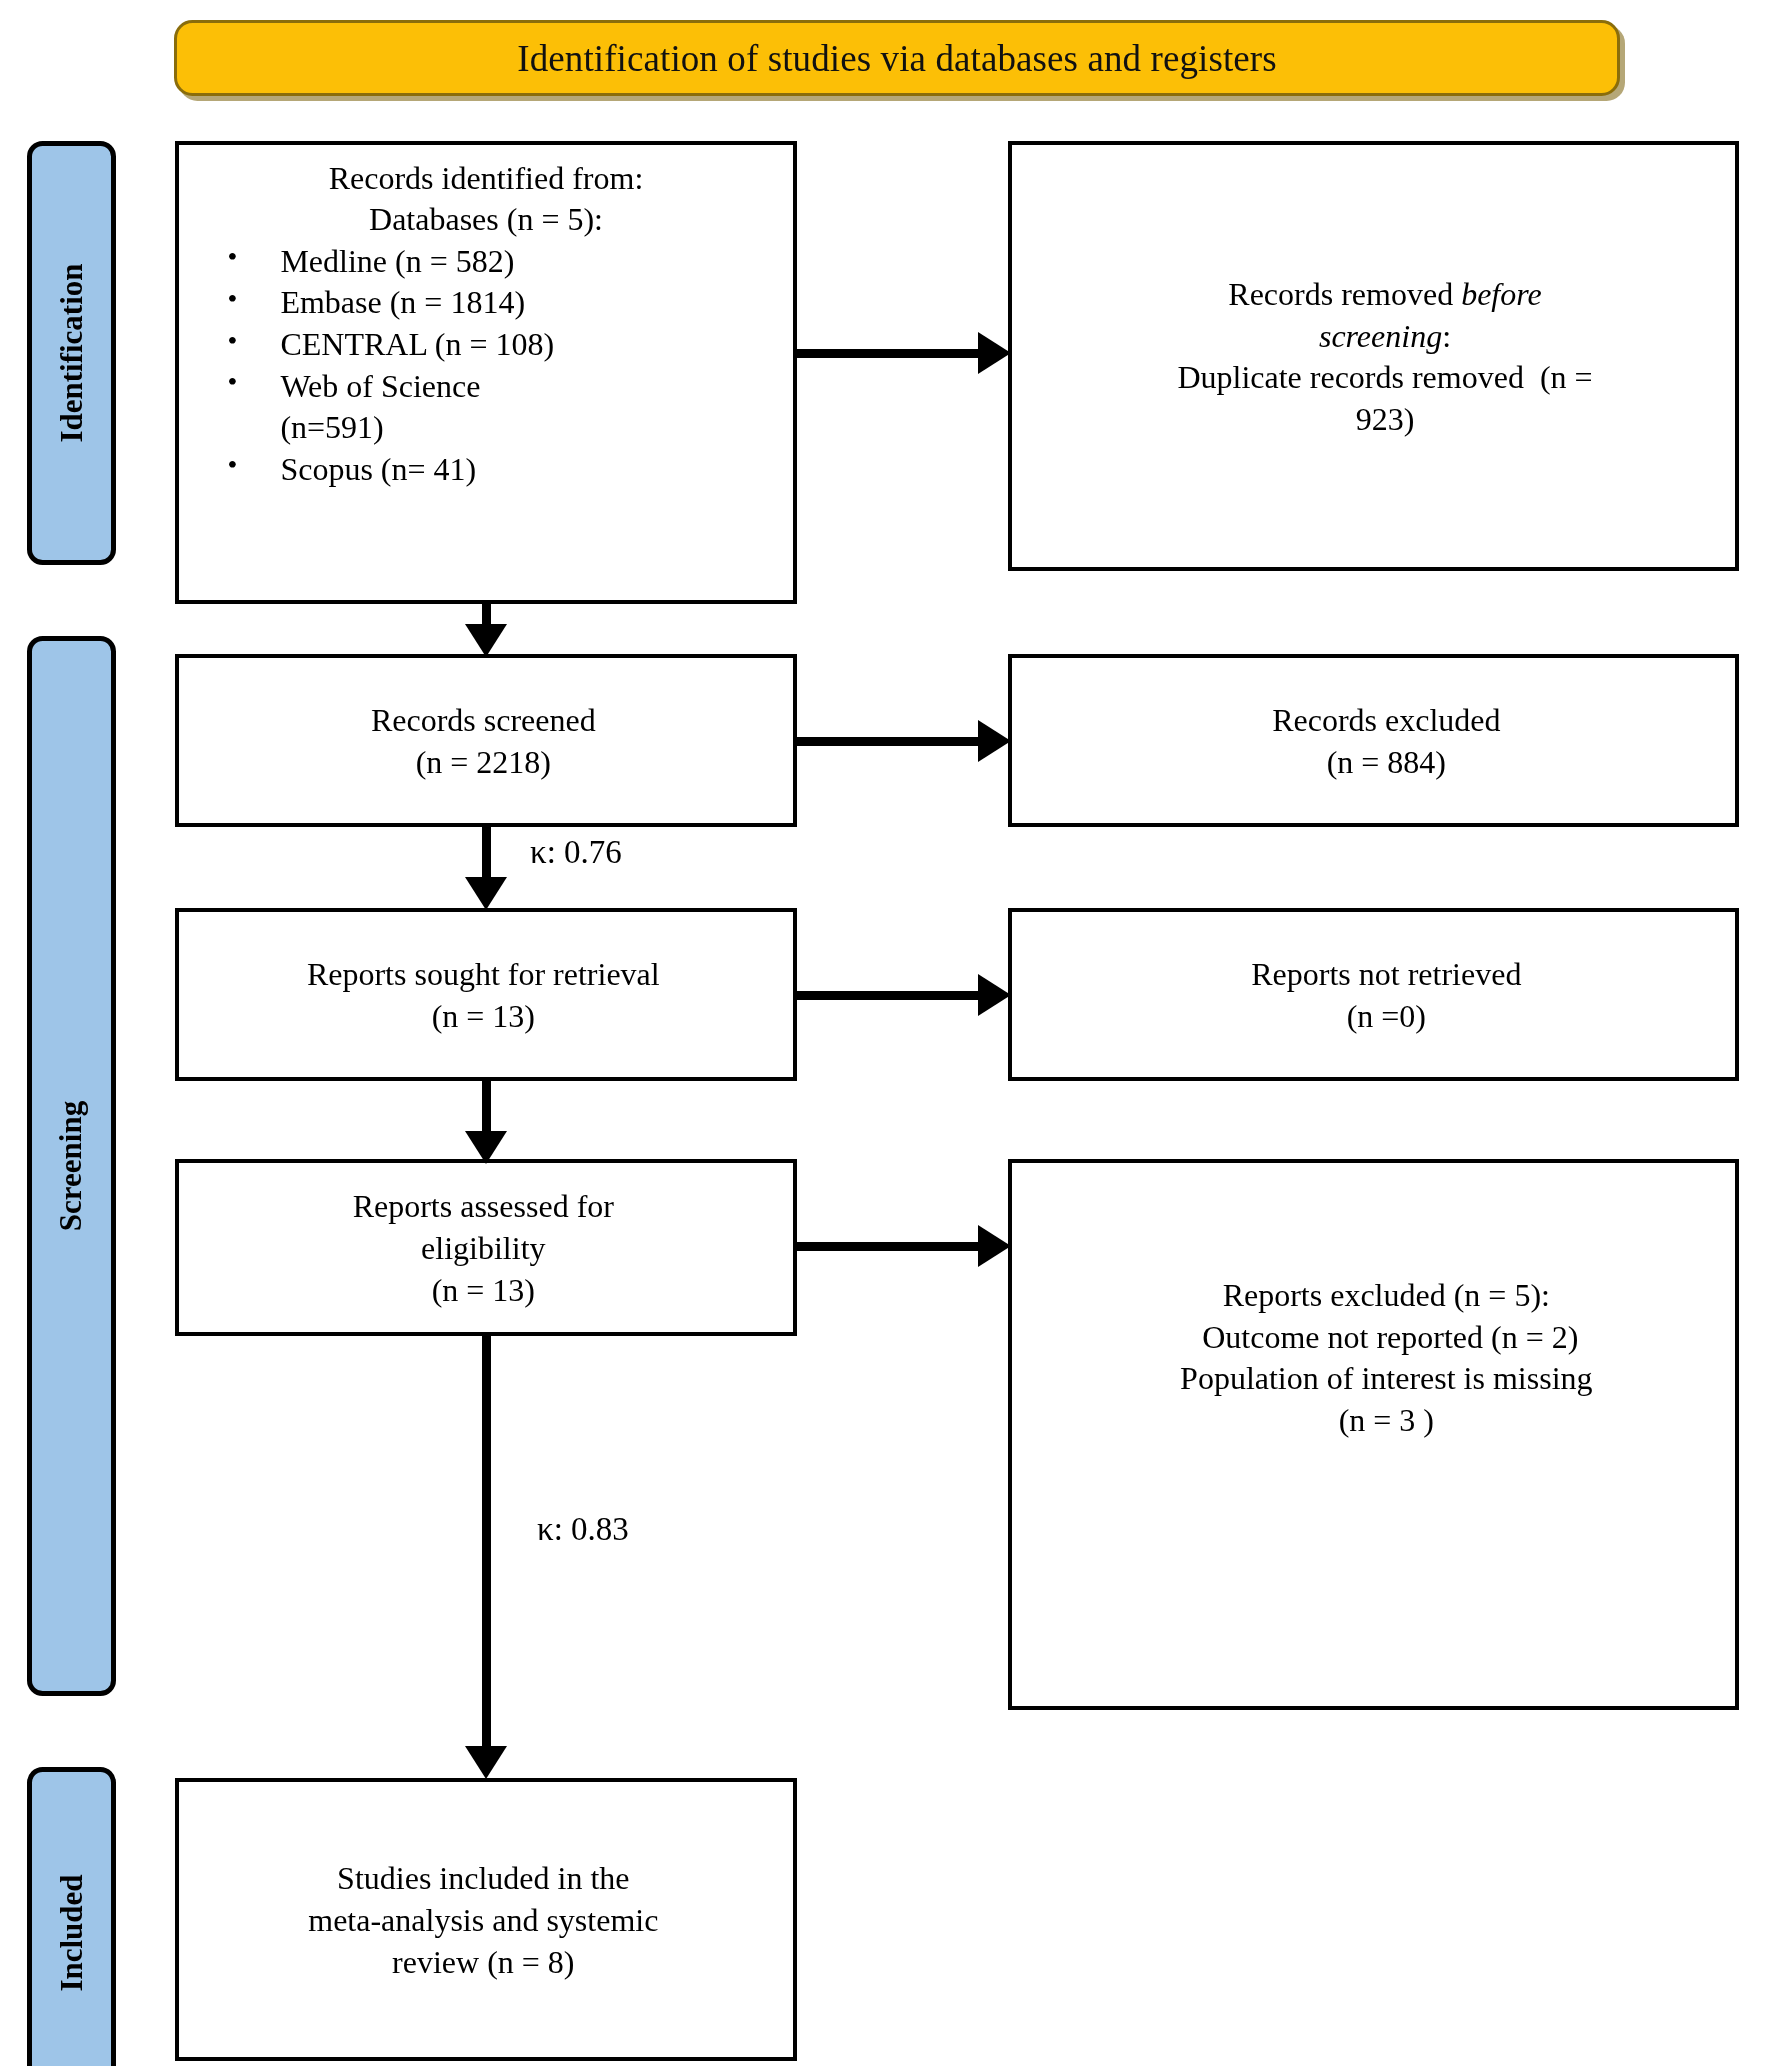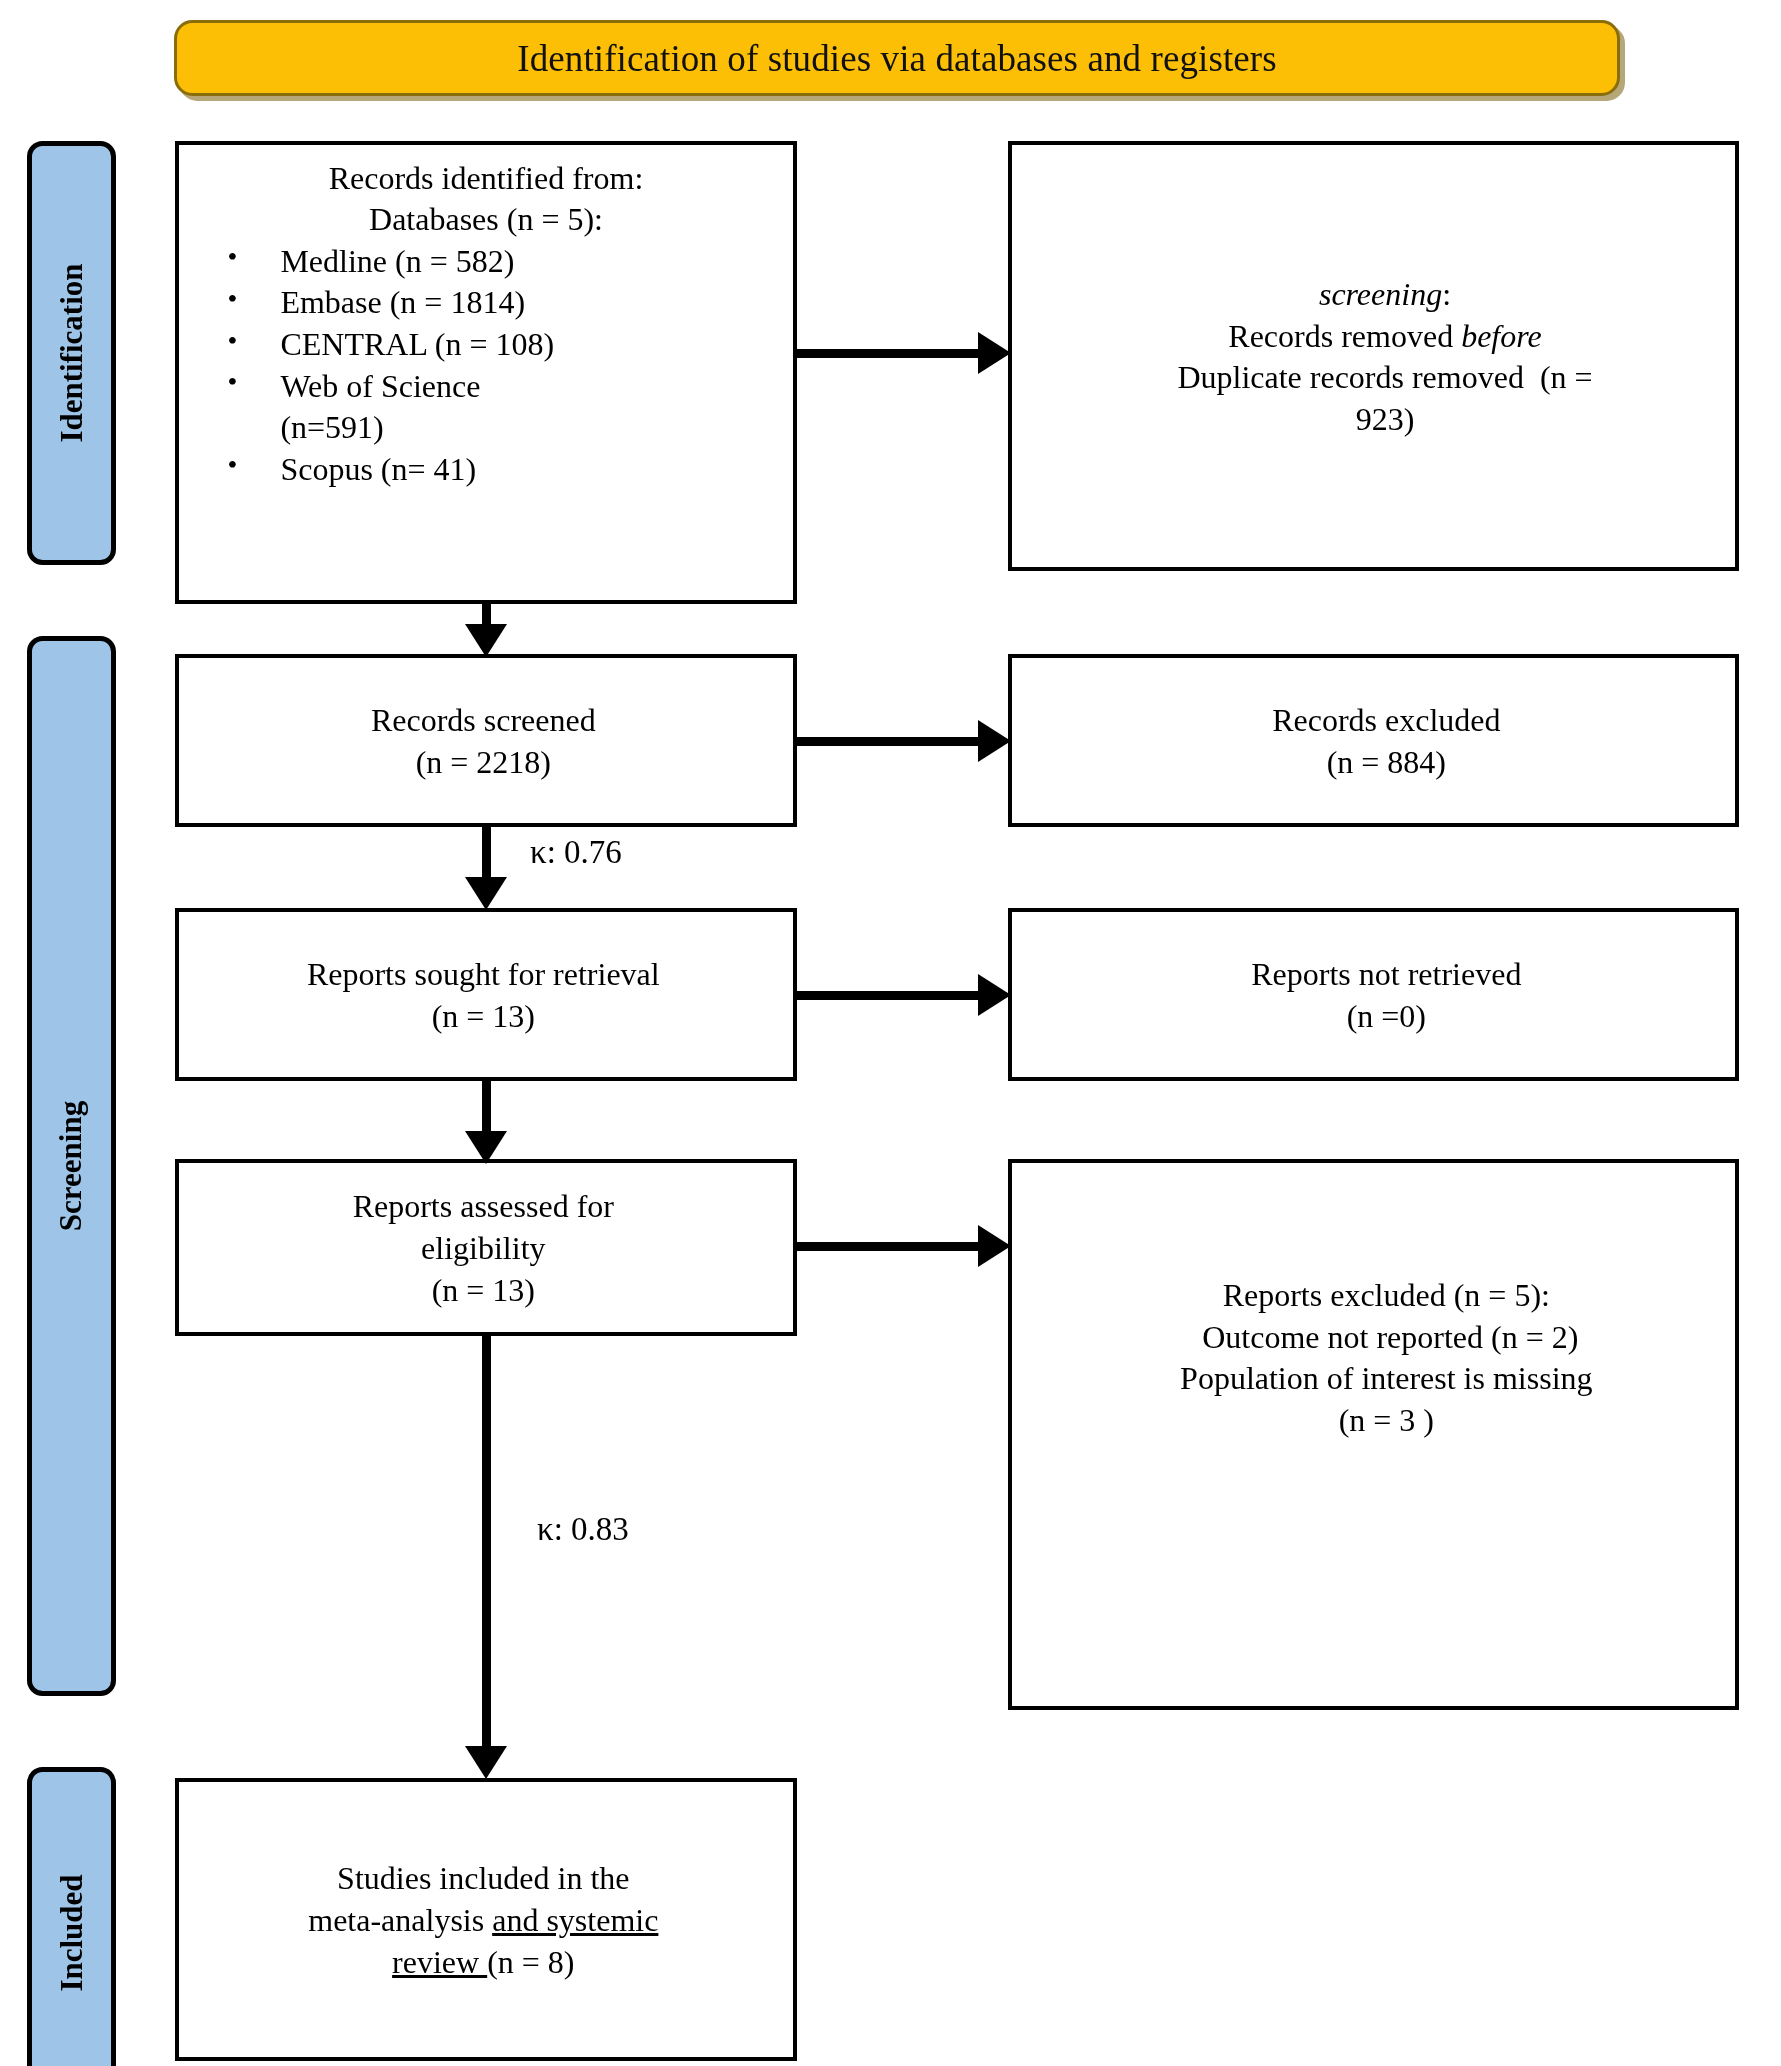--- a/index.html
+++ b/index.html
@@ -99,21 +99,21 @@
   }
   ul.bul li::before {
     content: "\2022";
     position: absolute;
     left: 30px;
     top: -1.4px;
     font-size: 28px;
   }
 
   .ital { font-style: italic; }
-  .uline { text-decoration: underline; }
+  .uline { }
 
   
   .hline {
     position: absolute;
     background: #000000;
   }
   .vline {
     position: absolute;
     background: #000000;
   }
@@ -167,22 +167,22 @@
       <li>Medline (n = 582)</li>
       <li>Embase (n = 1814)</li>
       <li>CENTRAL (n = 108)</li>
       <li>Web of Science
 (n=591)</li>
       <li>Scopus (n= 41)</li>
     </ul>
   </div>
 
   <div class="box mid" style="left:1008px; top:141px; width:731px; height:430px; padding-left:44px; padding-right:21px;">
+    <div class="line"><span>Records removed </span><span class="ital">before</span></div>
     <div class="line"><span class="ital">screening</span><span>:</span></div>
-    <div class="line"><span>Records removed </span><span class="ital">before</span></div>
     <div class="line">Duplicate records removed  (n =</div>
     <div class="line">923)</div>
   </div>
 
   <div class="box mid" style="left:175px; top:654px; width:622px; height:173px;">
     <div class="line">Records screened</div>
     <div class="line">(n = 2218)</div>
   </div>
 
   <div class="box mid" style="left:1008px; top:654px; width:731px; height:173px; padding-left:44px;">

